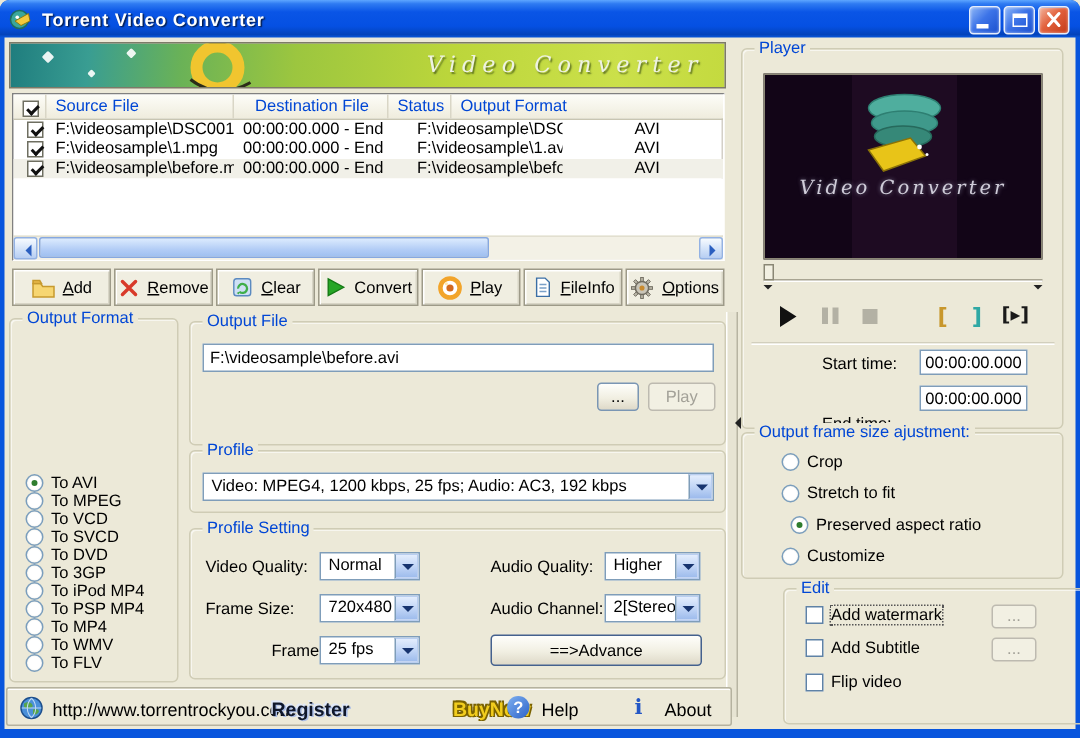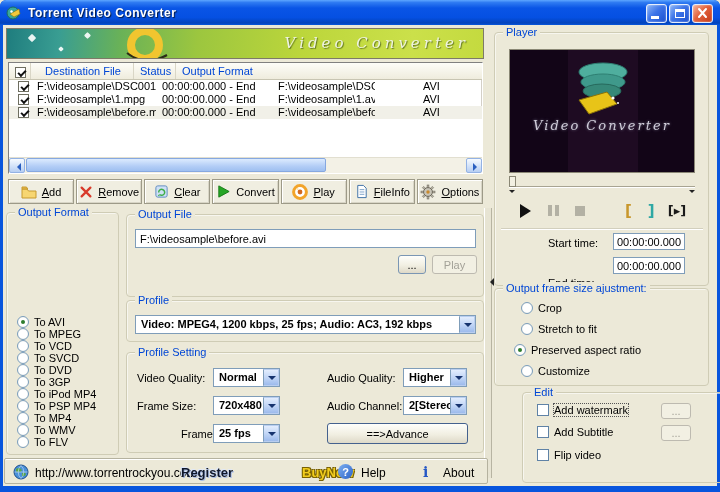--- a/index.html
+++ b/index.html
@@ -60,21 +60,21 @@
     border:1px solid #9d9a88;box-shadow:inset 1px 1px 0 #fff,inset -1px -1px 0 #d8d5c6;cursor:default;}
   .tbtn .lbl{display:block;}
   .tbtn.mn .lbl::first-letter{text-decoration:underline;}
   
   .gb{border:1px solid #cfccb5;border-radius:4px;box-shadow:inset 1px 1px 0 rgba(255,255,255,.6);}
   .gb-title{position:absolute;top:-7px;left:8px;background:#ece9d8;padding:0 3px;color:#0046d5;white-space:nowrap;}
   
   .field{background:#fff;border:1px solid #7f9db9;font-family:"Liberation Sans",sans-serif;font-size:11px;padding:2px 4px;}
   input.field{outline:none;}
   .combo{background:#fff;border:1px solid #7f9db9;display:flex;align-items:stretch;overflow:hidden;}
-  .combo .val{flex:1;padding:2px 0 4px 5px;white-space:nowrap;overflow:hidden;font-weight:bold;}
+  .combo .val{flex:1;padding:2px 0 4px 5px;white-space:nowrap;overflow:hidden;}
   .combo .drop{width:16px;flex:0 0 auto;border:1px solid #b9cef0;border-left:1px solid #7f9db9;position:relative;
     background:linear-gradient(#e3edfd,#c2d6f6 50%,#9dbbec);}
   .combo .drop::after{content:"";position:absolute;left:4px;top:6px;border:4px solid transparent;border-top-color:#17346f;}
   .xp-btn{display:flex;align-items:center;justify-content:center;border:1px solid #7a96b4;border-radius:3px;
     background:linear-gradient(#fefefb,#f1efe2 55%,#ded9c8);font-size:11px;cursor:default;}
   .xp-btn.dark{border-color:#44618e;}
   .xp-btn.disabled{color:#a3a198;border-color:#bdbab0;background:#f2f0e3;}
   .radio{width:12px;height:12px;border-radius:50%;border:1px solid #7b9ebd;background:radial-gradient(#fff 55%,#e8e6da);position:relative;flex:0 0 auto;}
   .radio.sel::after{content:"";position:absolute;left:3px;top:3px;width:4px;height:4px;border-radius:50%;background:#2e7d2e;}
   .opt{display:flex;align-items:center;gap:5px;}
@@ -148,20 +148,21 @@
         <path d="M20 30 Q38 44 60 32" fill="none" stroke="#2c2c18" stroke-width="2"></path>
       </svg>
       <span class="banner-script">Video Converter</span>
     </div>
 
     <div class="abs listview" style="left:5px;top:37px;width:475px;height:112px;">
       <div class="lv-header">
         <div class="lv-hcell c0">
             <div class="cb checked"></div>
           </div>
+        <div class="lv-hcell c1">Source File</div>
         <div class="lv-hcell c3">Destination File</div>
         <div class="lv-hcell c4">Status</div>
         <div class="lv-hcell c5" style="border-right:none;">Output Format</div>
       </div>
 
       <div class="lv-row">
         <div class="lv-cell c0">
             <div class="cb checked"></div>
           </div>
         <div class="lv-cell c1">F:\videosample\DSC00161.3(</div>
@@ -405,21 +406,21 @@
     <div class="abs gb" style="left:491px;top:263px;width:215px;height:98px;">
       <span class="gb-title">Output frame size ajustment:</span>
       <div class="abs opt" style="left:26px;top:13px;">
           <div class="radio"></div>
           <span>Crop</span>
         </div>
       <div class="abs opt" style="left:26px;top:34px;">
           <div class="radio"></div>
           <span>Stretch to fit</span>
         </div>
-      <div class="abs opt" style="left:19px;top:55px;justify-content:center;">
+      <div class="abs opt" style="left:32px;top:55px;justify-content:center;">
           <div class="radio sel"></div>
           <span>Preserved aspect ratio</span>
         </div>
       <div class="abs opt" style="left:26px;top:76px;">
           <div class="radio"></div>
           <span>Customize</span>
         </div>
     </div>
 
     <div class="abs gb" style="left:519px;top:367px;width:215px;height:91px;">

